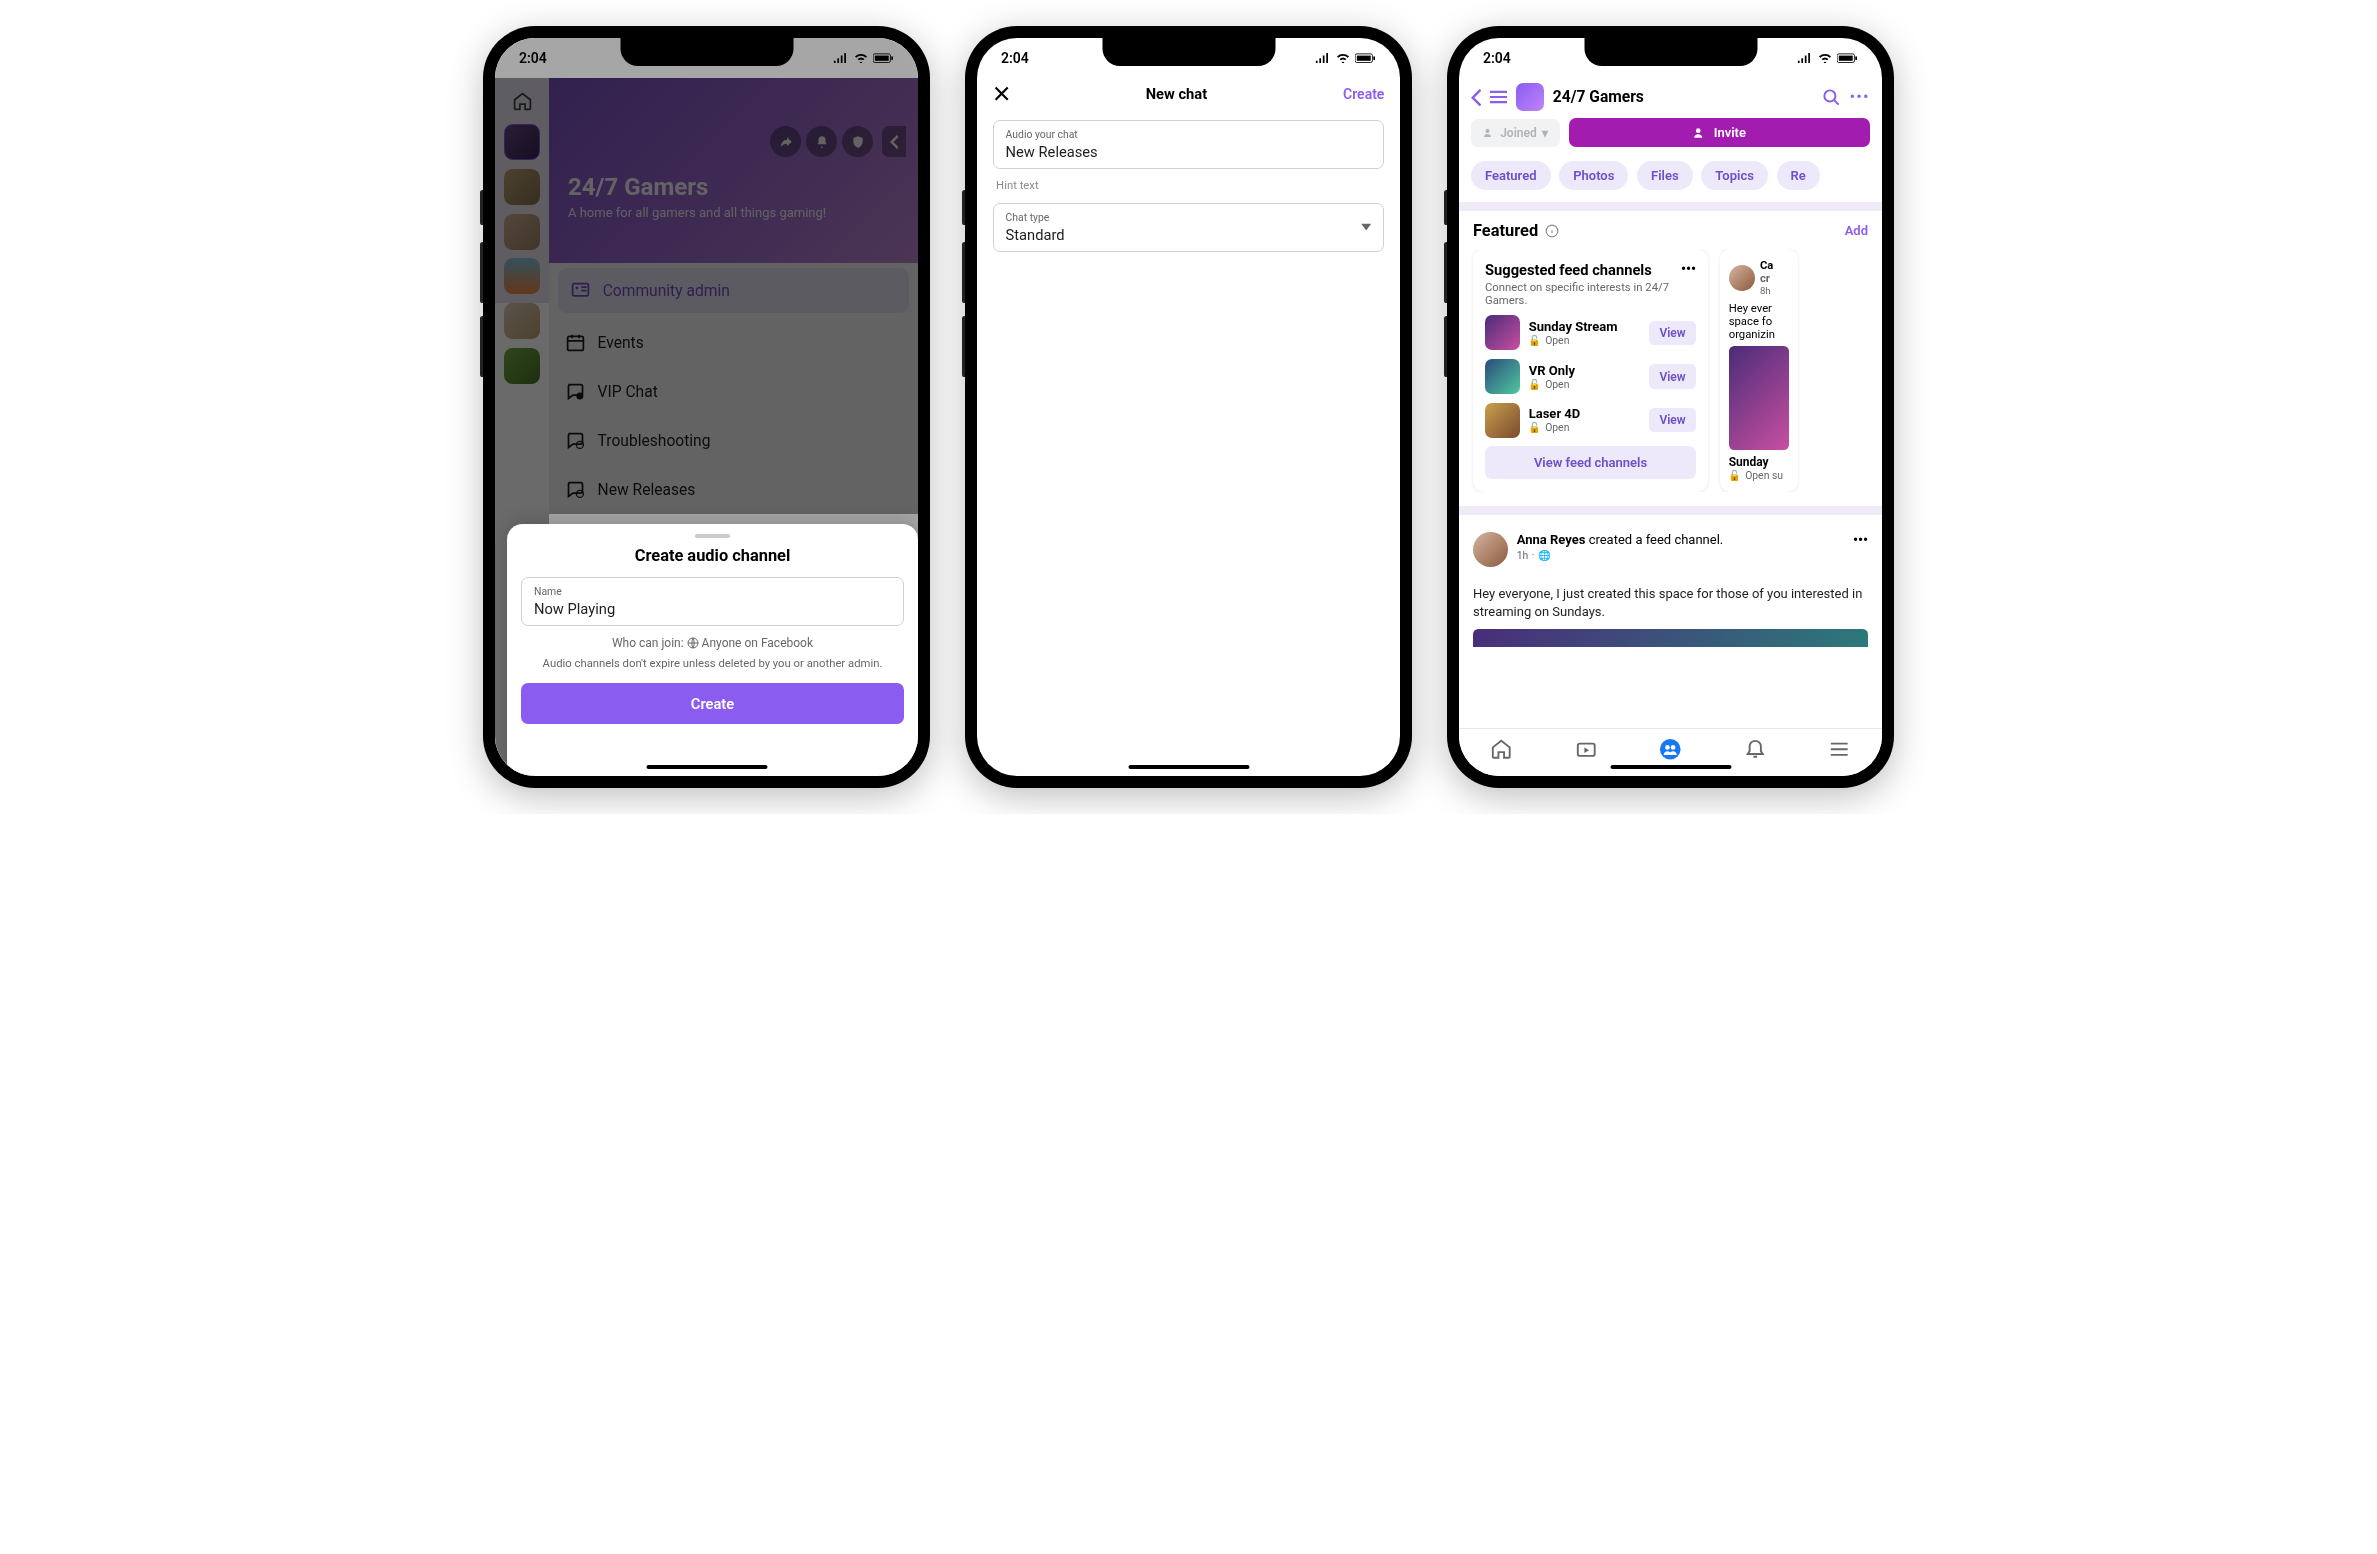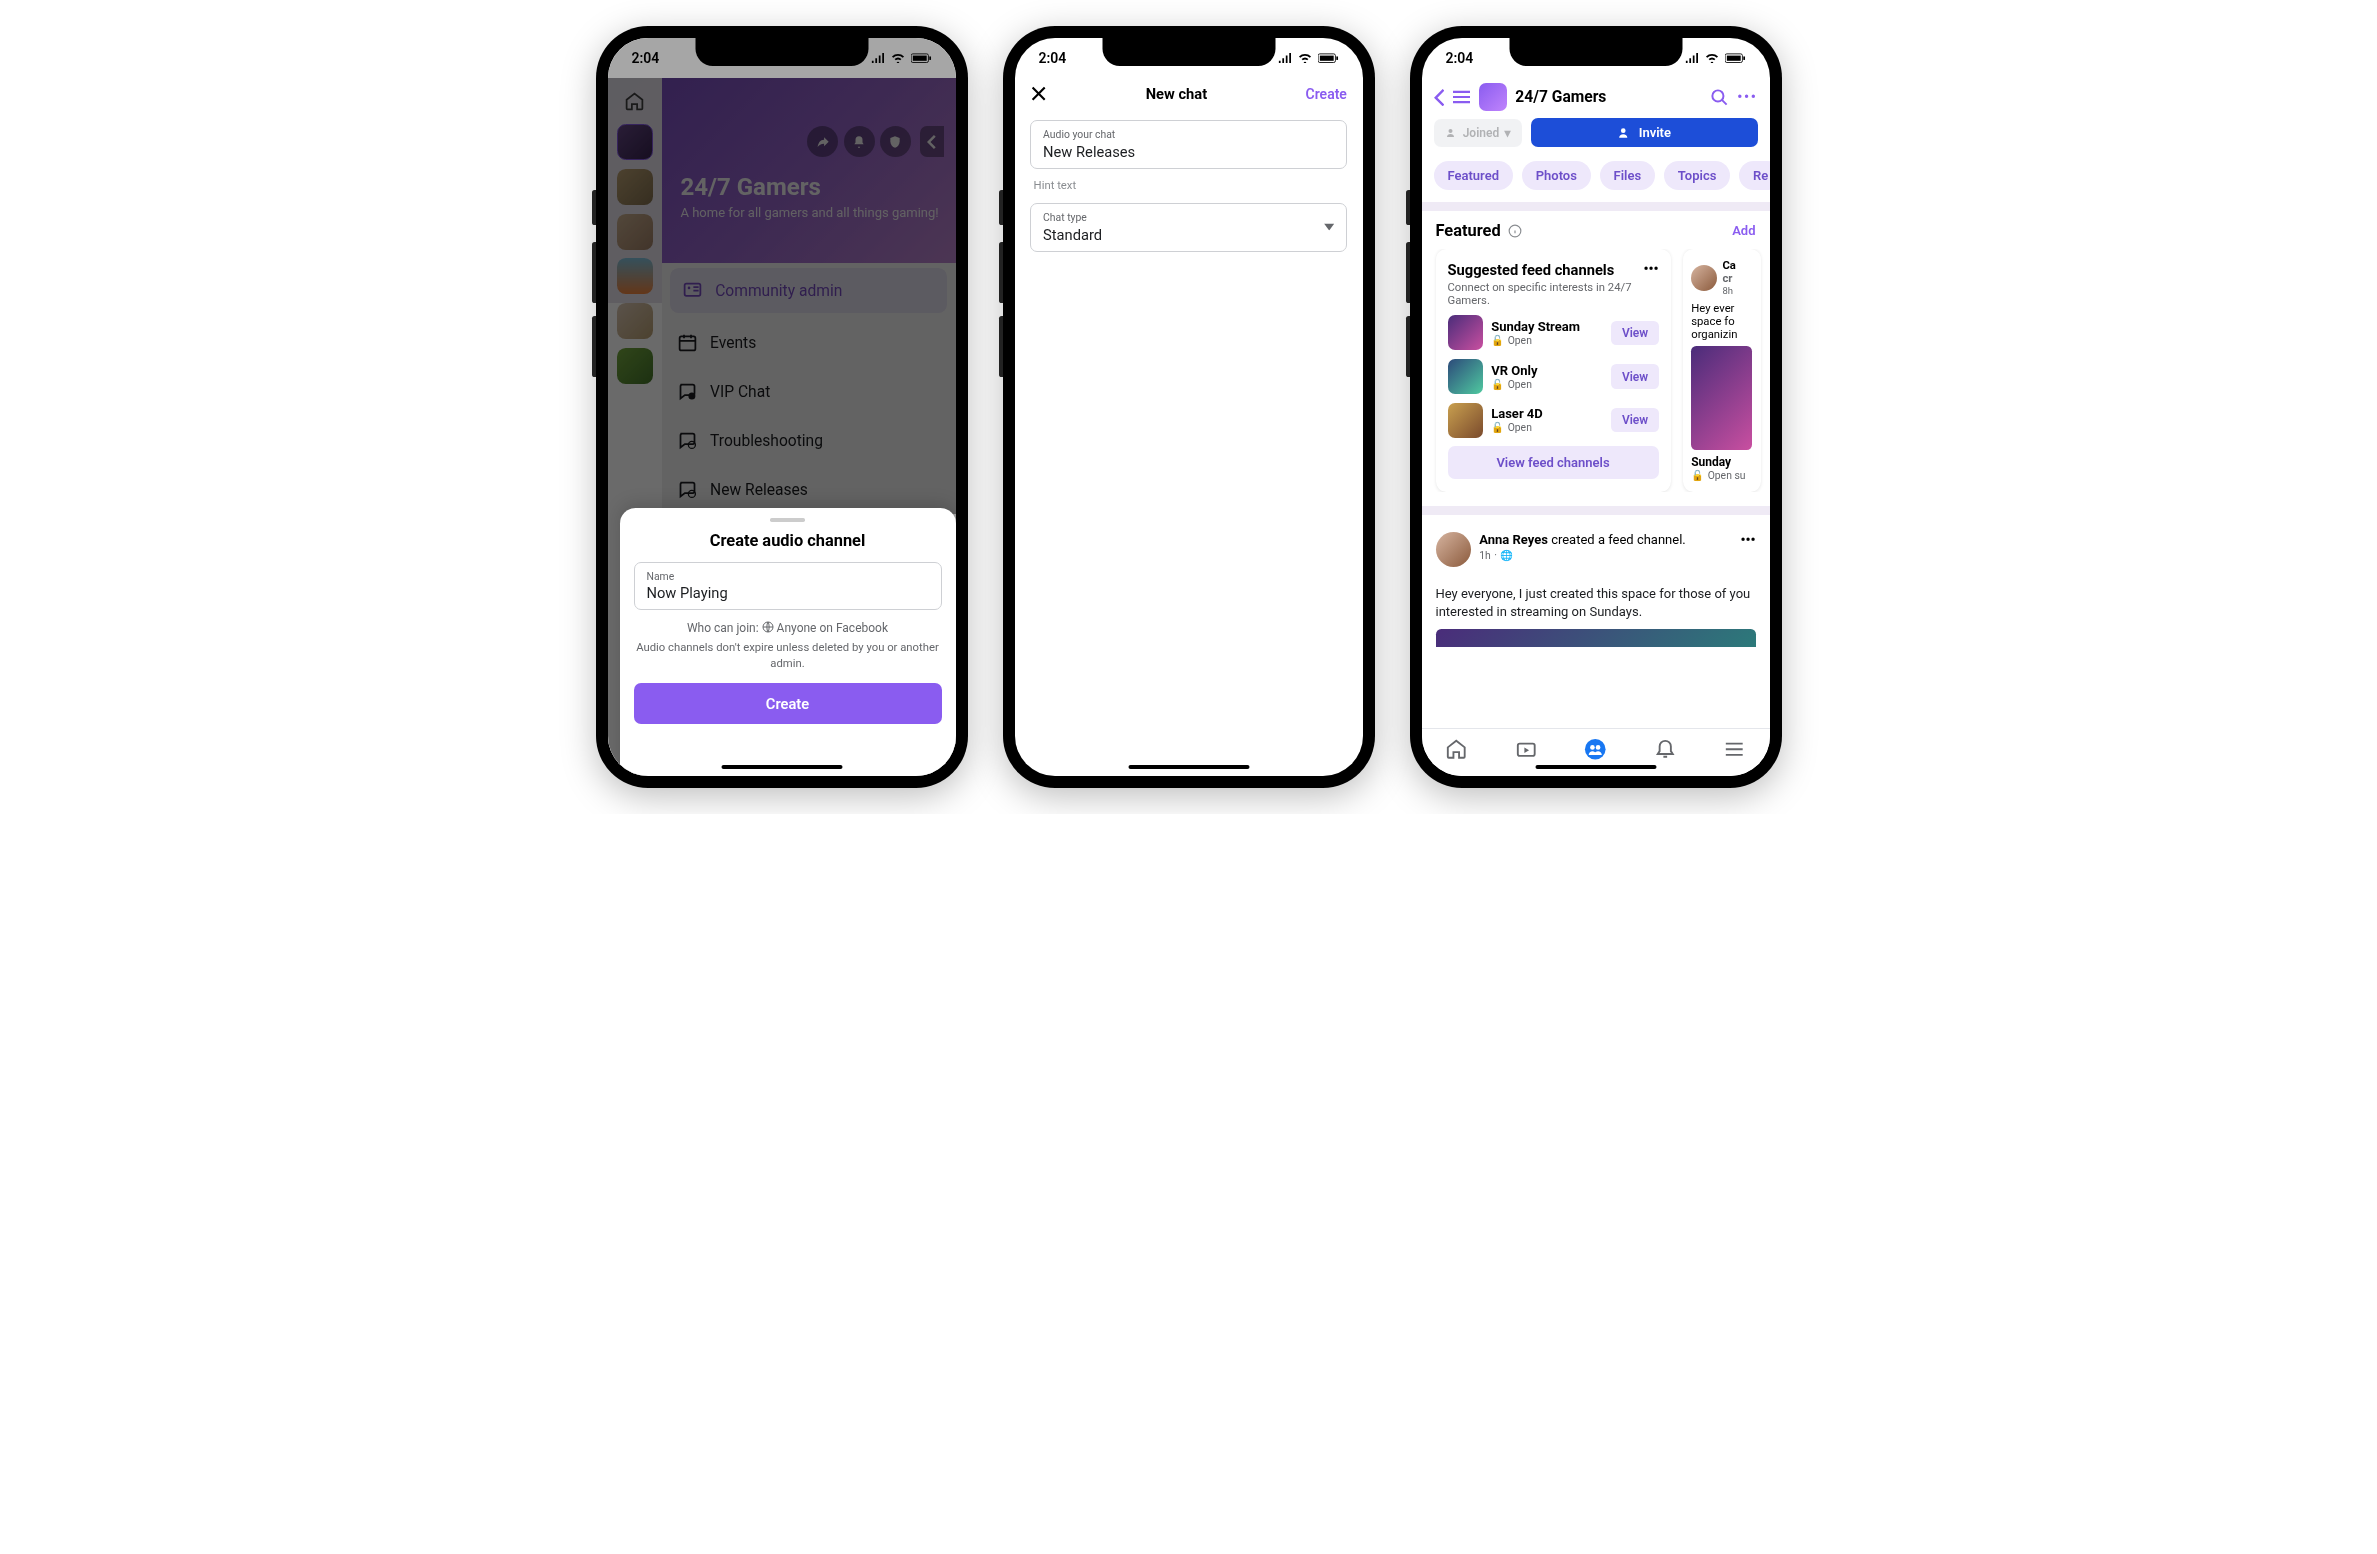--- a/index.html
+++ b/index.html
@@ -1,17 +1,17 @@
 <!DOCTYPE html>
 <html style="font-size:14px"><head>
 <meta charset="utf-8">
 <style>
   *{box-sizing:border-box;margin:0;padding:0;font-family:-apple-system,BlinkMacSystemFont,'Segoe UI',Roboto,Helvetica,Arial,sans-serif;}
   body{background:#fff;padding:26px;display:flex;gap:35px;justify-content:center;align-items:flex-start;}
-  .phone{width:372px;height:762px;background:#000;border-radius:52px;padding:12px;position:relative;box-shadow:0 8.7px 35px rgba(0,0,0,.25);}
+  .phone{width:447px;height:762px;background:#000;border-radius:52px;padding:12px;position:relative;box-shadow:0 8.7px 35px rgba(0,0,0,.25);}
   .phone::before{content:'';position:absolute;left:-3.5px;top:164px;width:3.5px;height:35px;background:#222;border-radius:2.6px 0 0 2.6px;}
   .phone::after{content:'';position:absolute;left:-3.5px;top:216px;width:3.5px;height:61px;background:#222;border-radius:2.6px 0 0 2.6px;box-shadow:0 74px 0 #222;}
   .screen{width:100%;height:100%;background:#fff;border-radius:40px;overflow:hidden;position:relative;}
   .notch{position:absolute;top:0;left:50%;transform:translateX(-50%);width:173px;height:28px;background:#000;border-radius:0 0 17.3px 17.3px;z-index:50;}
   .statusbar{height:40px;display:flex;justify-content:space-between;align-items:center;padding:0 24px;font-size:14px;font-weight:600;position:relative;z-index:10;}
   .status-icons{display:flex;gap:5.2px;align-items:center;}
   .dimmed{filter:brightness(.6);}
   .homebar{position:absolute;bottom:7px;left:50%;transform:translateX(-50%);width:121px;height:4.3px;background:#000;border-radius:2.6px;z-index:40;}
 
   
@@ -54,21 +54,21 @@
   .toggle{width:42px;height:24px;border-radius:12px;background:#ced0d4;position:relative;flex-shrink:0;}
   .toggle::after{content:'';position:absolute;left:2.6px;top:2.6px;width:19px;height:19px;background:#fff;border-radius:50%;box-shadow:0 0.9px 2.6px rgba(0,0,0,.3);}
 
   
   .p3-nav{display:flex;align-items:center;gap:8.7px;padding:5.2px 12px;}
   .p3-grp-icon{width:28px;height:28px;border-radius:7px;background:linear-gradient(135deg,#8a5cf0,#c084fc);}
   .p3-grp-name{font-size:15.6px;font-weight:700;flex:1;}
   .p3-act{color:#8a5cf0;}
   .p3-btnrow{display:flex;gap:8.7px;padding:1.7px 12px 8.7px;align-items:flex-end;}
   .pill-grey{background:#e4e6eb;color:#65676b;border-radius:7px;padding:7px 12px;font-size:12px;font-weight:600;display:flex;align-items:center;gap:5.2px;}
-  .pill-purple{background:#1d4ed8;color:#fff;border-radius:7px;padding:7px 17.3px;font-size:13px;font-weight:600;display:flex;align-items:center;gap:7px;flex:1;justify-content:center;}
+  .pill-purple{background:#a21caf;color:#fff;border-radius:7px;padding:7px 17.3px;font-size:13px;font-weight:600;display:flex;align-items:center;gap:7px;flex:1;justify-content:center;}
   .chips{display:flex;gap:8.7px;padding:5.2px 12px;overflow:hidden;}
   .chip{background:#eee8fb;color:#6d4fc9;border-radius:15.6px;padding:7px 14px;font-size:13px;font-weight:600;white-space:nowrap;}
   .divider{height:8.7px;background:#efeaf5;margin:7px 0;}
   .sec-head{display:flex;align-items:center;justify-content:space-between;padding:3.5px 14px 8.7px;}
   .sec-title{font-size:16.4px;font-weight:700;display:flex;align-items:center;gap:7px;}
   .sec-add{color:#8a5cf0;font-size:13px;font-weight:600;}
   .cards{display:flex;gap:12px;padding:0 14px;overflow:hidden;}
   .card{background:#fff;border-radius:10.4px;padding:12px;box-shadow:0 0.9px 3.5px rgba(0,0,0,.1);width:235px;flex-shrink:0;}
   .card-head{display:flex;justify-content:space-between;align-items:flex-start;}
   .card-title{font-size:14.7px;font-weight:700;}

